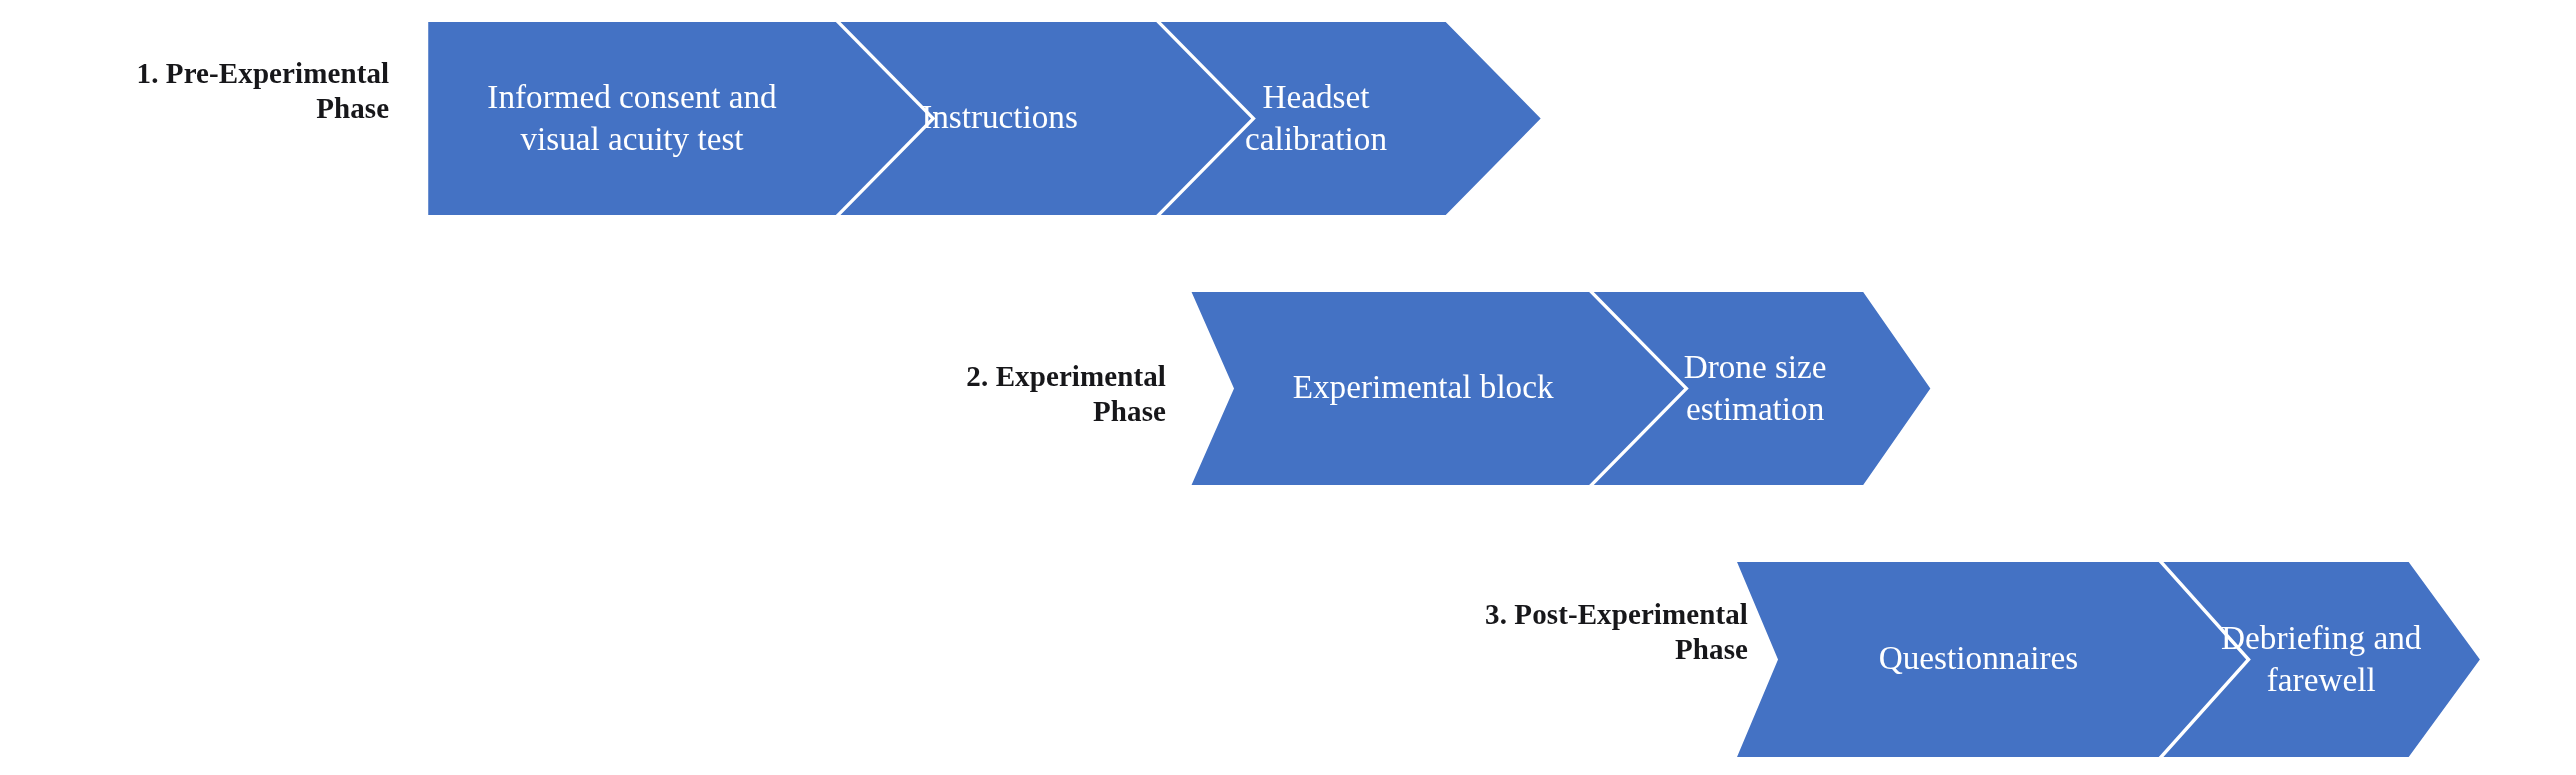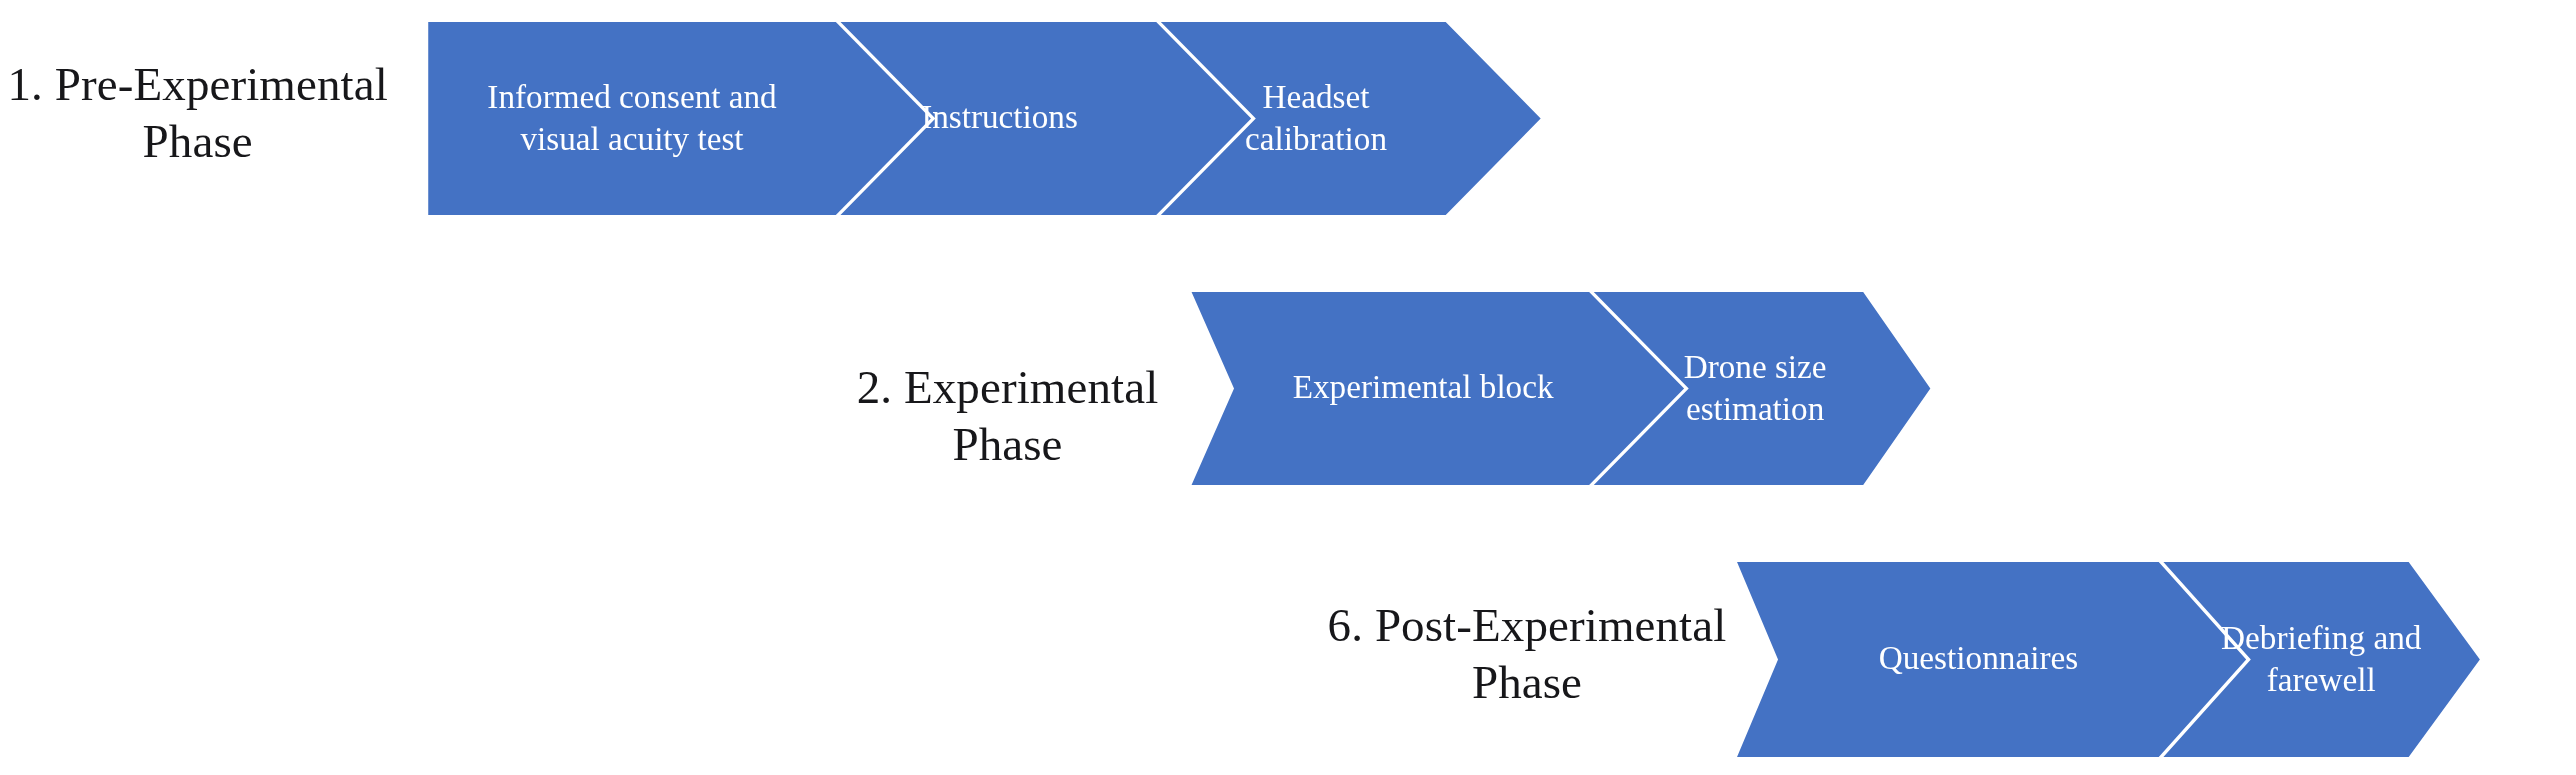--- a/index.html
+++ b/index.html
@@ -19,24 +19,24 @@
     position: absolute;
     left: 0;
     top: 0;
     width: 2576px;
     height: 775px;
   }
 
   
   .phase-label {
     position: absolute;
-    text-align: center;
-    font-weight: normal;
+    text-align: right;
+    font-weight: bold;
     color: #17171a;
-    font-size: 47px;
+    font-size: 29px;
     line-height: 1.22;
     letter-spacing: 0.1px;
     white-space: pre-line;
   }
 
   #label-1 { left: 6.2px;    top: 56px;  width: 383px; }
   #label-2 { left: 849px; top: 326px; width: 317px; margin-top: 33px; }
   #label-3 { left: 1306px; top: 597px; width: 442px; }
 
   
@@ -93,21 +93,21 @@
 
     <path class="chev-shape" d="M 521,0 L 870,0 L 957,125 L 870,250 L 521,250 L 644,125 Z" fill="#4472C4"></path>
 
     <text class="chev-text" x="300" y="128" fill="#FFFFFF">Experimental block</text>
     <text class="chev-text" x="300" y="182" fill="#FFFFFF" style="display: none;"></text>
 
     <text class="chev-text" x="730" y="102" fill="#FFFFFF">Drone size</text>
     <text class="chev-text" x="730" y="156" fill="#FFFFFF">estimation</text>
   </svg>
 
-  <div class="phase-label" id="label-3" style="color: rgb(23, 23, 26);">6. Post-Experimental
+  <div class="phase-label" id="label-3" style="color: rgb(23, 23, 26);">3. Post-Experimental
 Phase</div>
 
   <svg class="chev-group" id="group-3" viewBox="0 0 964 252">
 
     <path class="chev-shape" d="M 0,0 L 545,0 L 658,126 L 545,252 L 0,252 L 53,126 Z" fill="#4472C4"></path>
 
     <path class="chev-shape" d="M 551,0 L 868,0 L 960,126 L 868,252 L 551,252 L 664,126 Z" fill="#4472C4"></path>
 
     <text class="chev-text" x="312" y="129" fill="#FFFFFF">Questionnaires</text>
     <text class="chev-text" x="312" y="183" fill="#FFFFFF" style="display: none;"></text>

